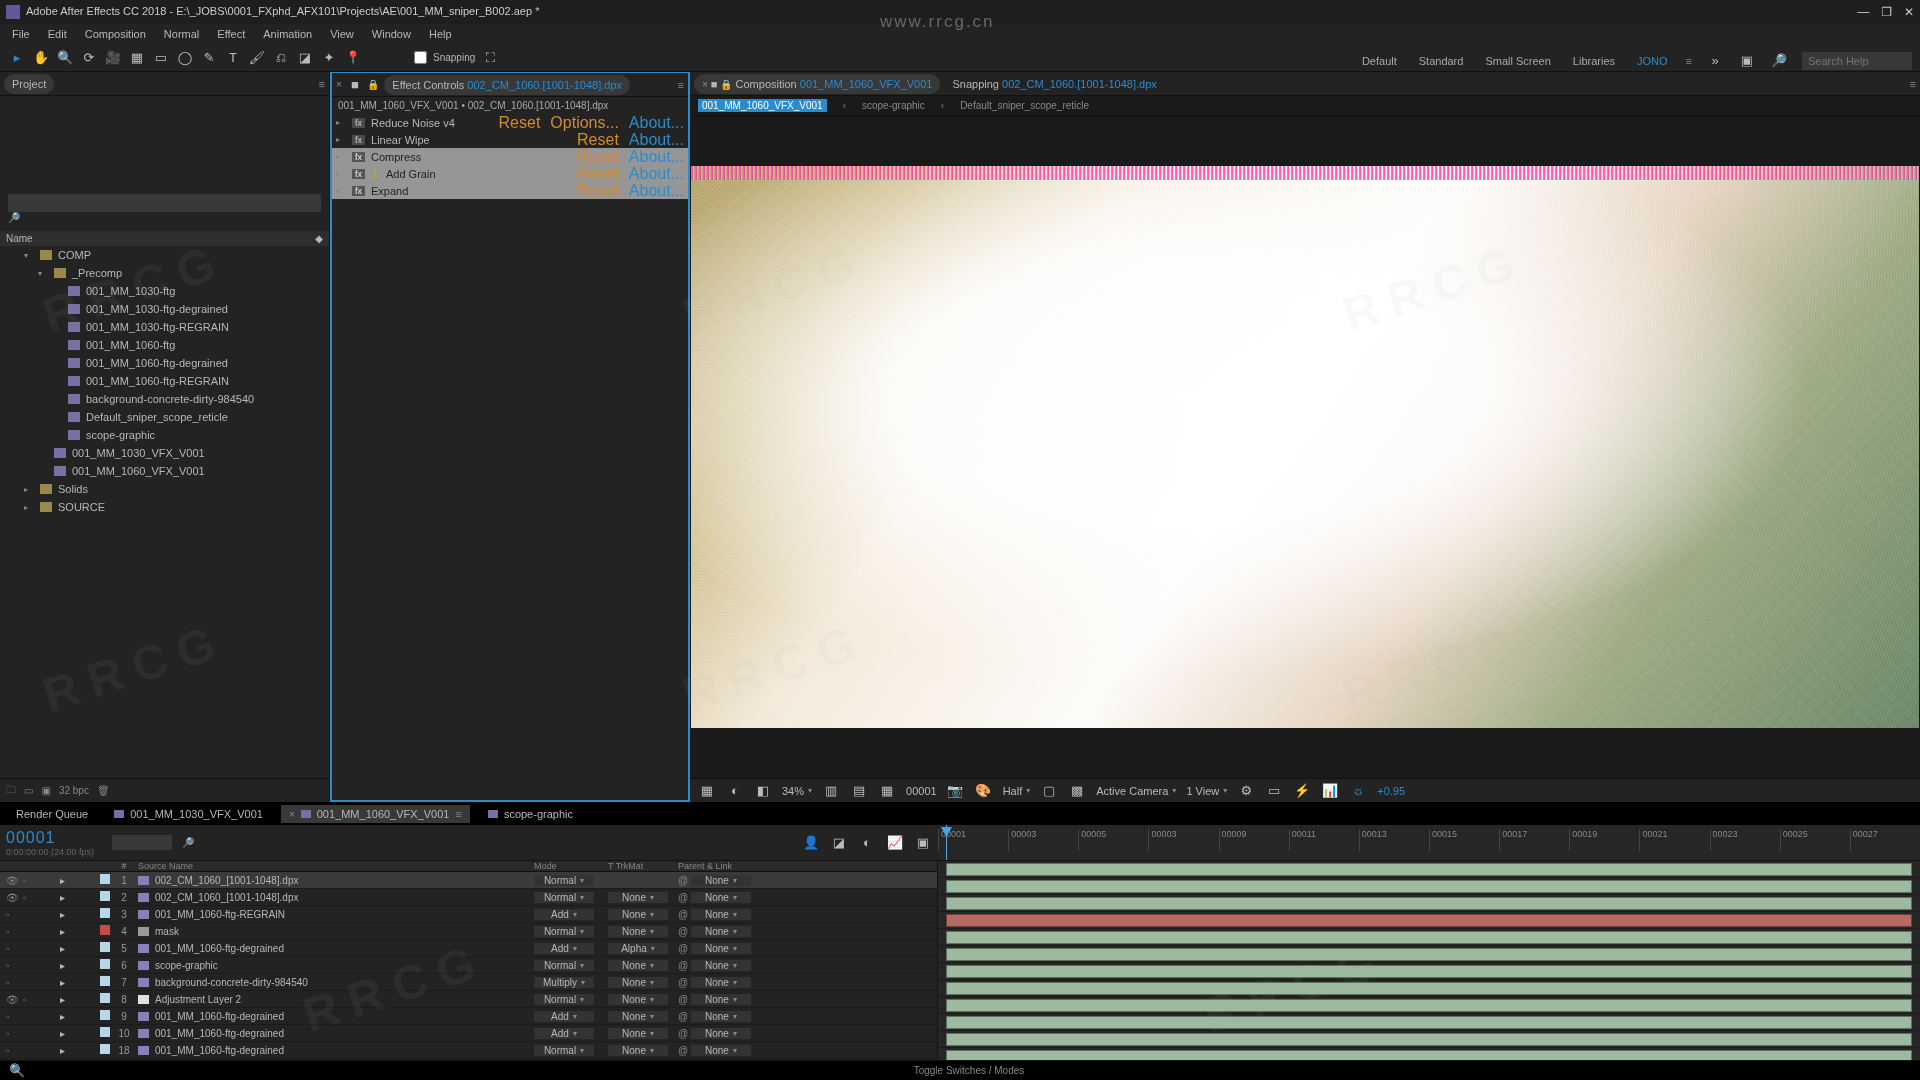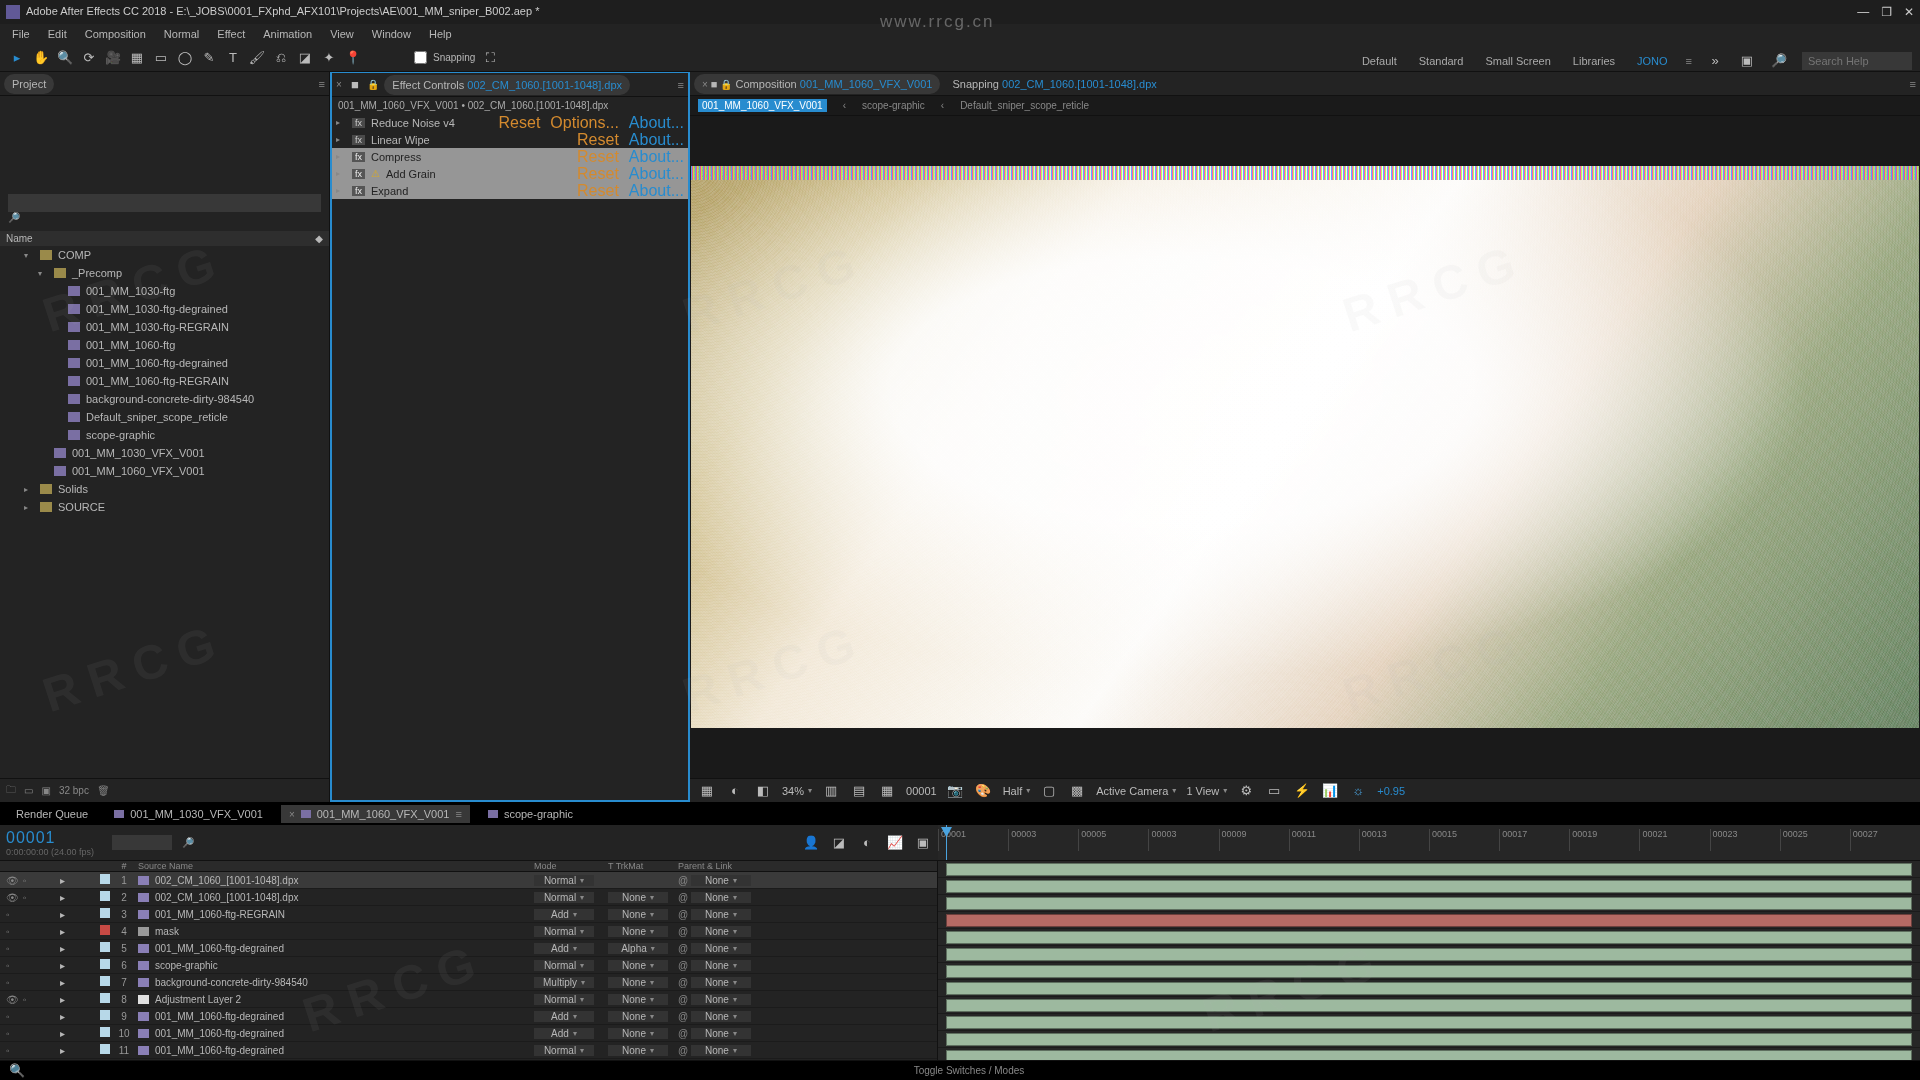--- a/index.html
+++ b/index.html
@@ -732,21 +732,21 @@
                 <span>None</span>
                 <span class="chev">▾</span>
               </span></div>
           </div>
           <div class="tl-row">
             <div class="c-vis">
               <span>◦</span>
             </div>
             <div class="c-av"><span class="tw">▸</span></div>
             <div class="c-lbl"><span class="lbl-sw" style="background:#b7d8e8"></span></div>
-            <div class="c-num">11</div>
+            <div class="c-num">18</div>
             <div class="c-name">
               <span class="ly-ico"></span>
               <span>001_MM_1060-ftg-degrained</span>
             </div>
             <div class="c-mode"><span class="dd2">
                 <span>Normal</span>
                 <span class="chev">▾</span>
               </span></div>
             <div class="c-trk"><span class="dd2">
                 <span>None</span>

